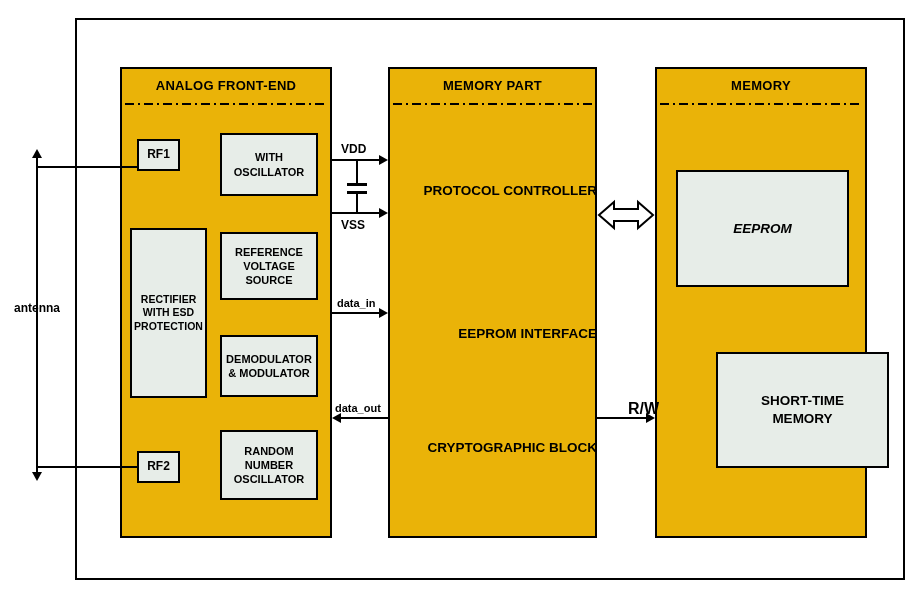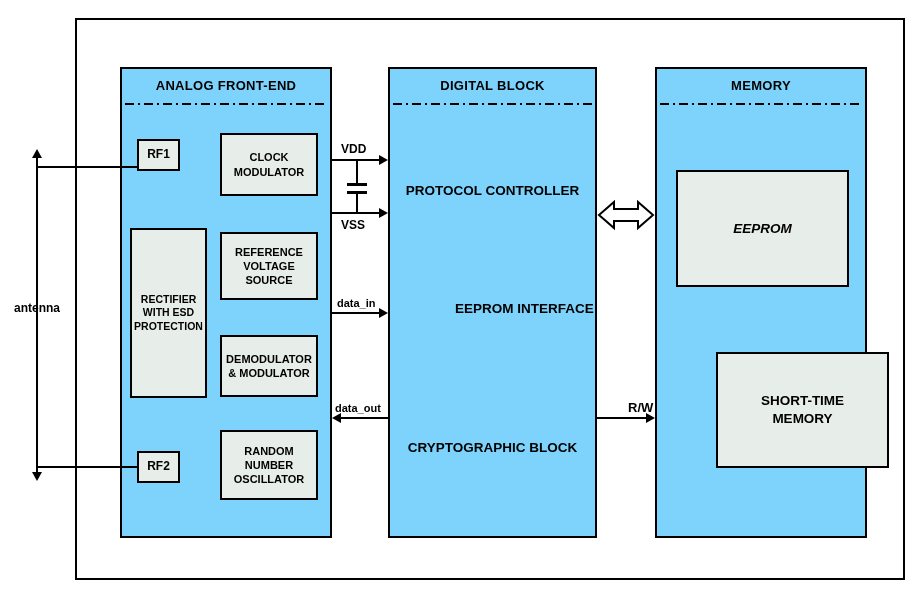--- a/index.html
+++ b/index.html
@@ -2,21 +2,21 @@
 <html><head>
 <meta charset="utf-8">
 <style>
   * { margin:0; padding:0; box-sizing:border-box; }
   html,body { background:#ffffff; }
   body { font-family:"Liberation Sans", sans-serif; color:#000; }
   .canvas { position:relative; width:923px; height:596px; background:#fff; overflow:hidden; }
 
   .outer-boundary { position:absolute; left:75px; top:18px; width:830px; height:562px; border:2px solid #000; background:#fff; }
 
-  .section { position:absolute; border:2px solid #000; background:#7dd3fc;text-decoration:underline; }
+  .section { position:absolute; border:2px solid #000; background:#eab308;text-decoration:underline; }
   .sec-analog  { left:120px; top:67px; width:212px; height:471px; }
   .sec-digital { left:388px; top:67px; width:209px; height:471px; }
   .sec-memory  { left:655px; top:67px; width:212px; height:471px; }
 
   .section-title { position:absolute; top:9px; left:0; right:0; text-align:center; font-weight:bold; font-size:13px; letter-spacing:.3px; }
   .dashdot { position:absolute; top:34px; left:3px; right:3px; height:2px;
     background:repeating-linear-gradient(to right,#000 0 9px,transparent 9px 13px,#000 13px 15px,transparent 15px 19px); }
 
   .block { position:absolute; border:2px solid #000; background:#e7ede8;
     display:flex; align-items:center; justify-content:center; text-align:center;
@@ -25,38 +25,38 @@
   .blk-rf2   { left:137px; top:451px; width:43px;  height:32px; font-size:12px; }
   .blk-clock { left:220px; top:133px; width:98px;  height:63px; }
   .blk-ref   { left:220px; top:232px; width:98px;  height:68px; }
   .blk-rect  { left:130px; top:228px; width:77px;  height:170px; font-size:10.5px; }
   .blk-demod { left:220px; top:335px; width:98px;  height:62px; }
   .blk-rng   { left:220px; top:430px; width:98px;  height:70px; }
   .blk-eeprom{ left:676px; top:170px; width:173px; height:117px; font-size:13.5px;font-style:italic; }
   .blk-stm   { left:676px; top:352px; width:173px; height:116px; font-size:13.5px;margin-left:40px; }
   .blk-stm span { display:inline-block; max-width:100px; }
 
-  .dig-label { position:absolute; left:388px; width:209px; text-align:center; font-weight:bold; font-size:13.5px; }
+  .dig-label { position:absolute; left:388px; width:209px; text-align:right; font-weight:bold; font-size:13.5px; }
   .dig-protocol { top:183px; }
-  .dig-eepromif { top:301px;margin-left:32px; }
+  .dig-eepromif { top:326px; }
   .dig-crypto   { top:440px; }
 
   .wire { position:absolute; background:#000; z-index:5; }
   .arrow { position:absolute; width:0; height:0; z-index:6; }
   .arrow-right { border-top:5px solid transparent; border-bottom:5px solid transparent; border-left:9px solid #000; }
   .arrow-left  { border-top:5px solid transparent; border-bottom:5px solid transparent; border-right:9px solid #000; }
   .arrow-up    { border-left:5px solid transparent; border-right:5px solid transparent; border-bottom:9px solid #000; }
   .arrow-down  { border-left:5px solid transparent; border-right:5px solid transparent; border-top:9px solid #000; }
 
   .sig-label { position:absolute; font-weight:bold; z-index:7; background:transparent; }
   .lbl-vdd     { left:341px; top:142px; font-size:12px; }
   .lbl-vss     { left:341px; top:218px; font-size:12px; }
   .lbl-datain  { left:337px; top:297px; font-size:11px; }
   .lbl-dataout { left:335px; top:402px; font-size:11px; }
-  .lbl-rw      { left:612px; top:400px; font-size:13px;padding-left:16px; }
+  .lbl-rw      { left:612px; top:400px; font-size:16px;padding-left:16px; }
   .lbl-antenna { left:6px;  top:301px; width:62px; text-align:center; font-size:12px; }
 
   .bus-arrow { position:absolute; left:597px; top:195px; width:58px; height:40px; z-index:7; }
 </style>
 </head>
 <body>
 
 <div class="canvas">
 
   <div class="outer-boundary"></div>
@@ -67,32 +67,32 @@
   <div class="arrow arrow-down" style="left:32px; top:472px;"></div>
   <div class="wire" style="left:37px; top:166px; width:100px; height:2px;"></div>
   <div class="wire" style="left:37px; top:466px; width:100px; height:2px;"></div>
 
   <div class="section sec-analog">
     <div class="section-title">ANALOG FRONT-END</div>
     <div class="dashdot"></div>
   </div>
 
   <div class="section sec-digital">
-    <div class="section-title">DIGITAL BLOCK</div>
+    <div class="section-title">MEMORY PART</div>
     <div class="dashdot"></div>
   </div>
 
   <div class="section sec-memory">
     <div class="section-title">MEMORY</div>
     <div class="dashdot"></div>
   </div>
 
   <div class="block blk-rf1">RF1</div>
   <div class="block blk-rf2">RF2</div>
-  <div class="block blk-clock">CLOCK MODULATOR</div>
+  <div class="block blk-clock">WITH OSCILLATOR</div>
   <div class="block blk-rect">RECTIFIER WITH ESD PROTECTION</div>
   <div class="block blk-ref">REFERENCE VOLTAGE SOURCE</div>
   <div class="block blk-demod">DEMODULATOR &amp; MODULATOR</div>
   <div class="block blk-rng">RANDOM NUMBER OSCILLATOR</div>
 
   <div class="dig-label dig-protocol">PROTOCOL CONTROLLER</div>
   <div class="dig-label dig-eepromif">EEPROM INTERFACE</div>
   <div class="dig-label dig-crypto">CRYPTOGRAPHIC BLOCK</div>
 
   <div class="block blk-eeprom">EEPROM</div>

